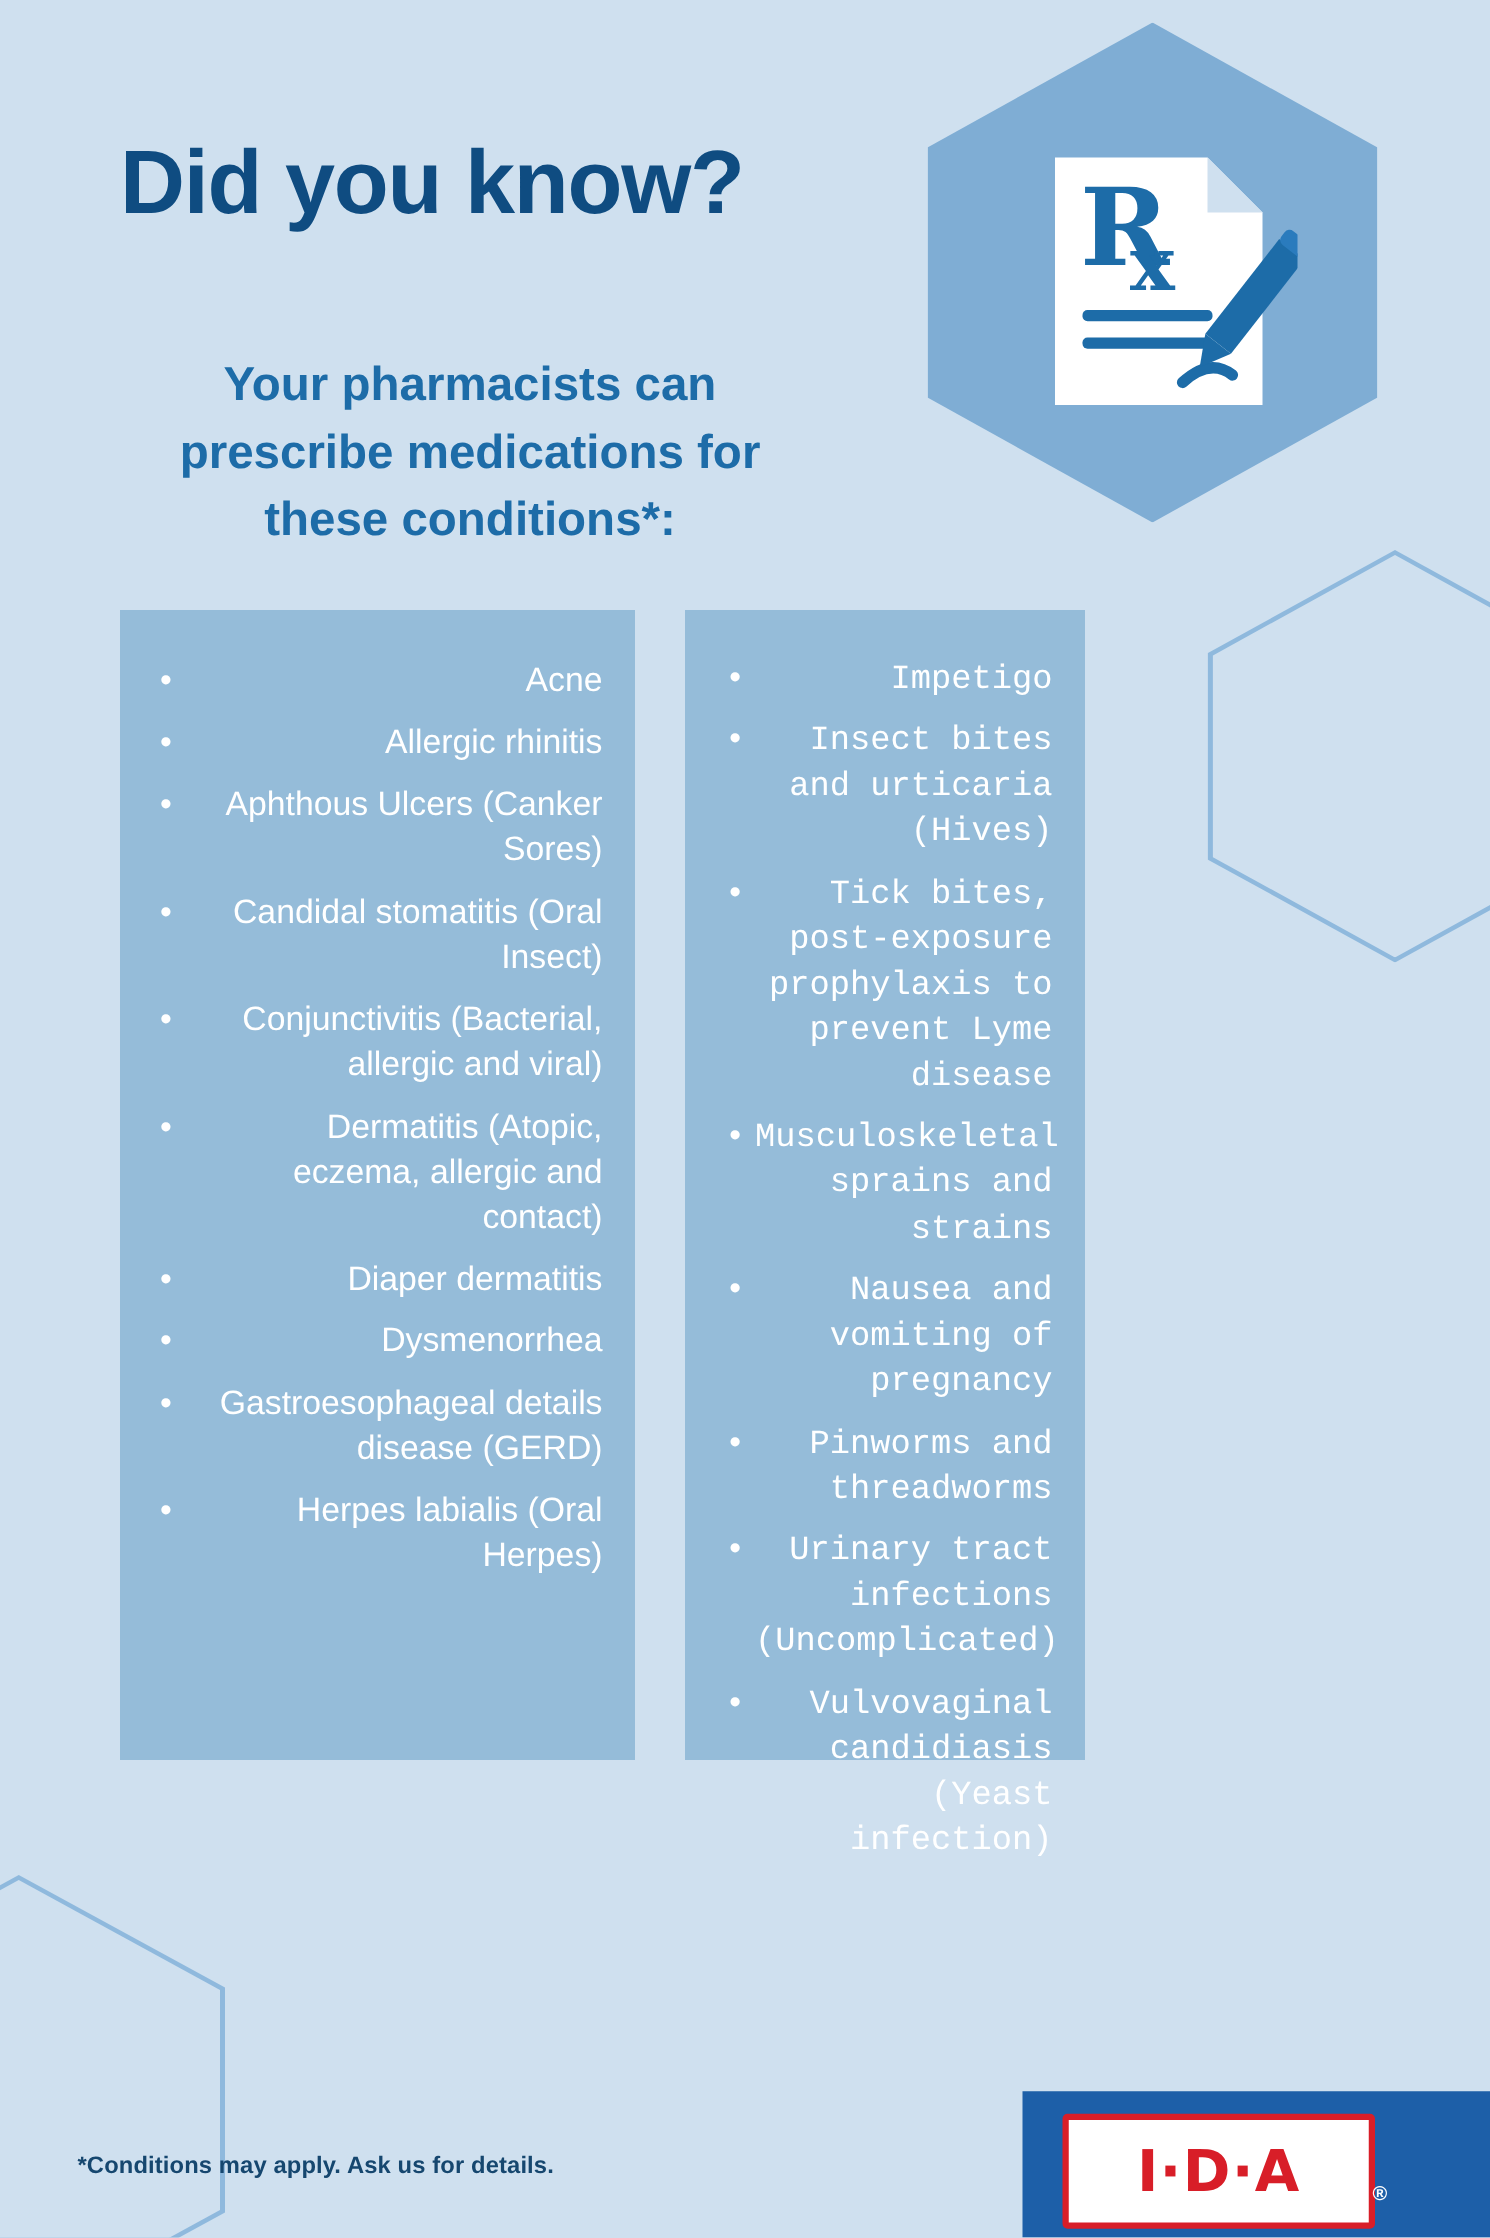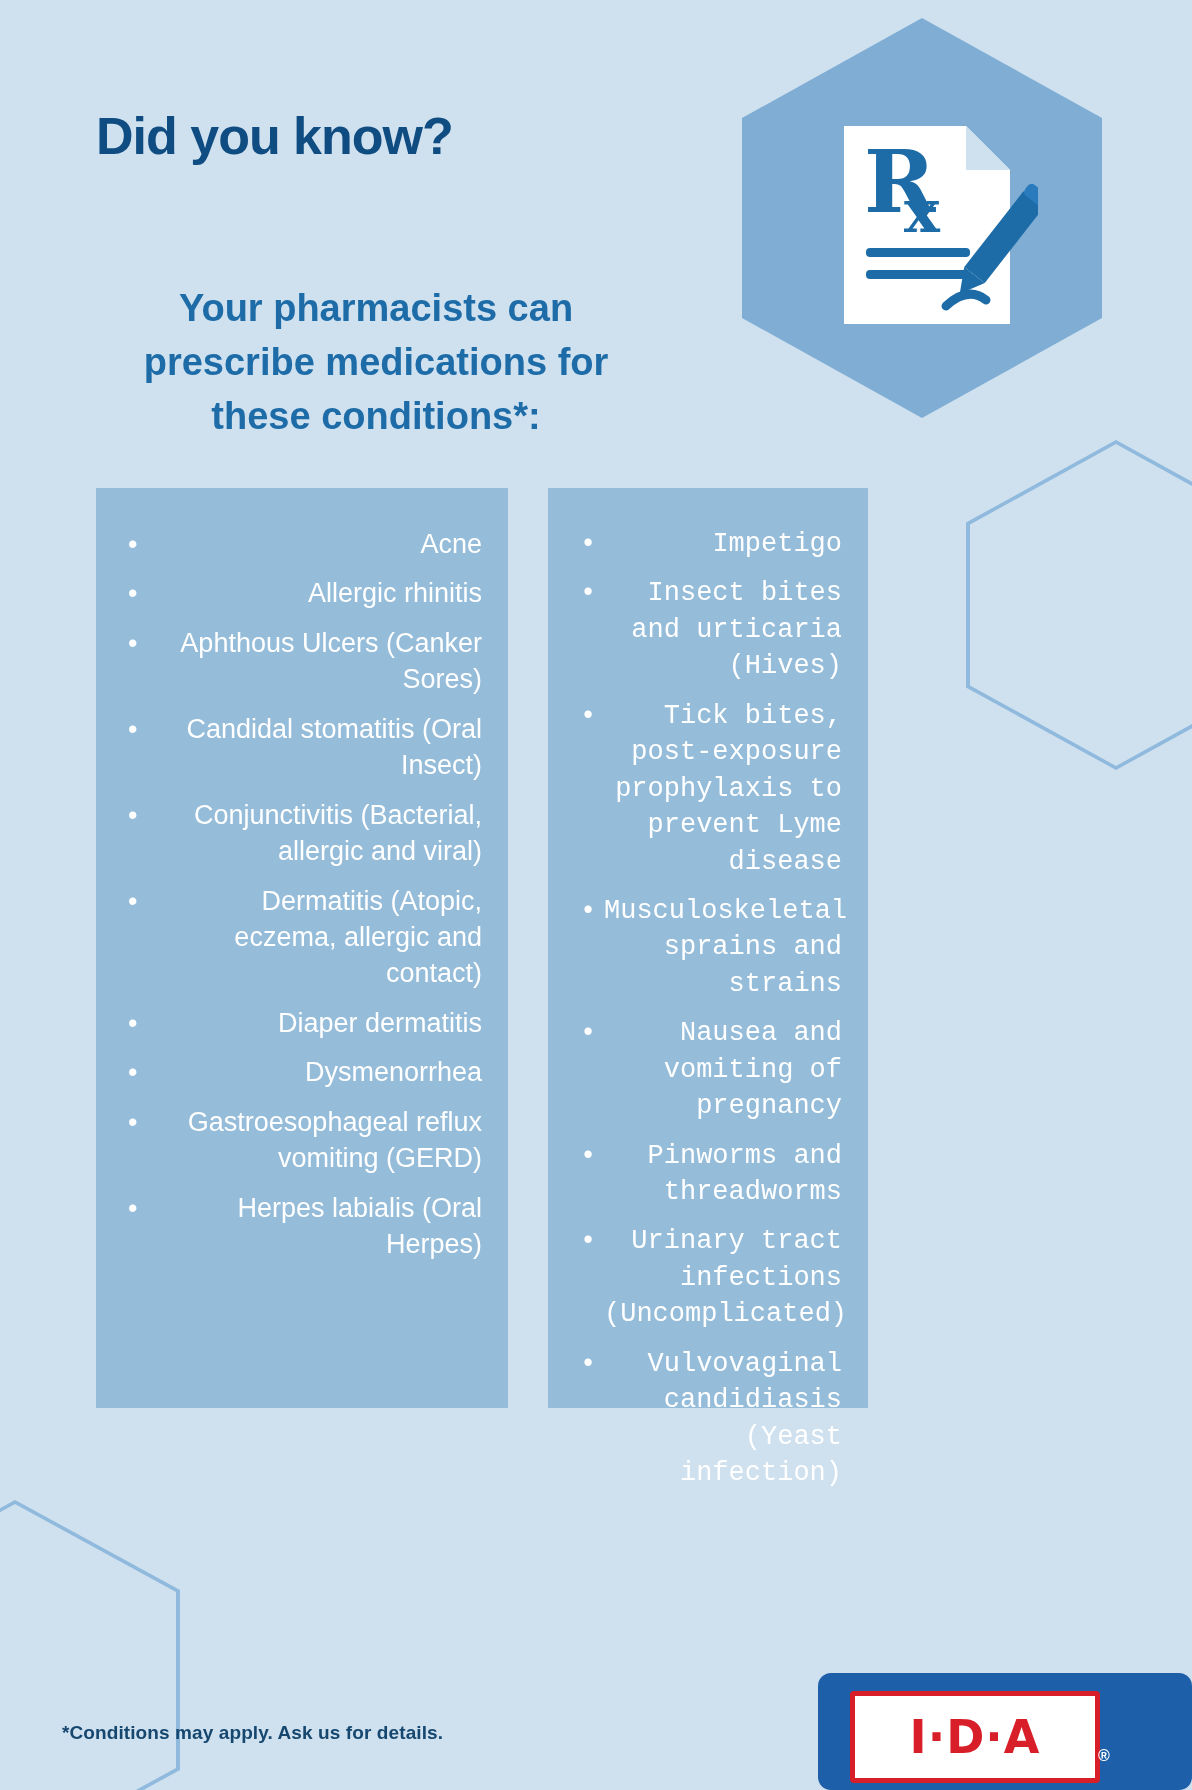--- a/index.html
+++ b/index.html
@@ -42,21 +42,21 @@
 
   #hex-main { top: 18px; left: 742px; width: 360px; height: 400px; }
   #hex-right-outline { top: 440px; left: 966px; width: 300px; height: 330px; }
   #hex-bottom-outline { top: 1500px; left: -150px; width: 330px; height: 360px; }
 
   
   .title {
     position: absolute;
     left: 96px;
     top: 110px;
-    font-size: 52px;
+    font-size: 72px;
     font-weight: bold;
     color: #0f4c81;
     letter-spacing: -1px;
     line-height: 1;
   }
   .subtitle {
     position: absolute;
     left: 96px;
     top: 282px;
     font-size: 38px;
@@ -121,21 +121,20 @@
   }
 
   
   #logo-block {
     position: absolute;
     left: 818px;
     top: 1673px;
     width: 374px;
     height: 117px;
     background: #1d5fa8;
-    border-radius: 13px;
   }
   #logo-inner {
     position: absolute;
     left: 32px;
     top: 18px;
     width: 240px;
     height: 82px;
     background: #ffffff;
     border: 5px solid #d81e28;
     border-radius: 4px;
@@ -200,21 +199,21 @@
 <div class="panel" id="panel-left">
   <ul>
     <li>Acne</li>
     <li>Allergic rhinitis</li>
     <li>Aphthous Ulcers (Canker Sores)</li>
     <li>Candidal stomatitis (Oral Insect)</li>
     <li>Conjunctivitis (Bacterial, allergic and viral)</li>
     <li>Dermatitis (Atopic, eczema, allergic and contact)</li>
     <li>Diaper dermatitis</li>
     <li>Dysmenorrhea</li>
-    <li>Gastroesophageal reflux vomiting (GERD)</li>
+    <li>Gastroesophageal details disease (GERD)</li>
     <li>Herpes labialis (Oral Herpes)</li>
   </ul>
 </div>
 
 <div class="panel" id="panel-right">
   <ul>
     <li>Impetigo</li>
     <li>Insect bites and urticaria (Hives)</li>
     <li>Tick bites, post-exposure prophylaxis to prevent Lyme disease</li>
     <li>Musculoskeletal sprains and strains</li>

